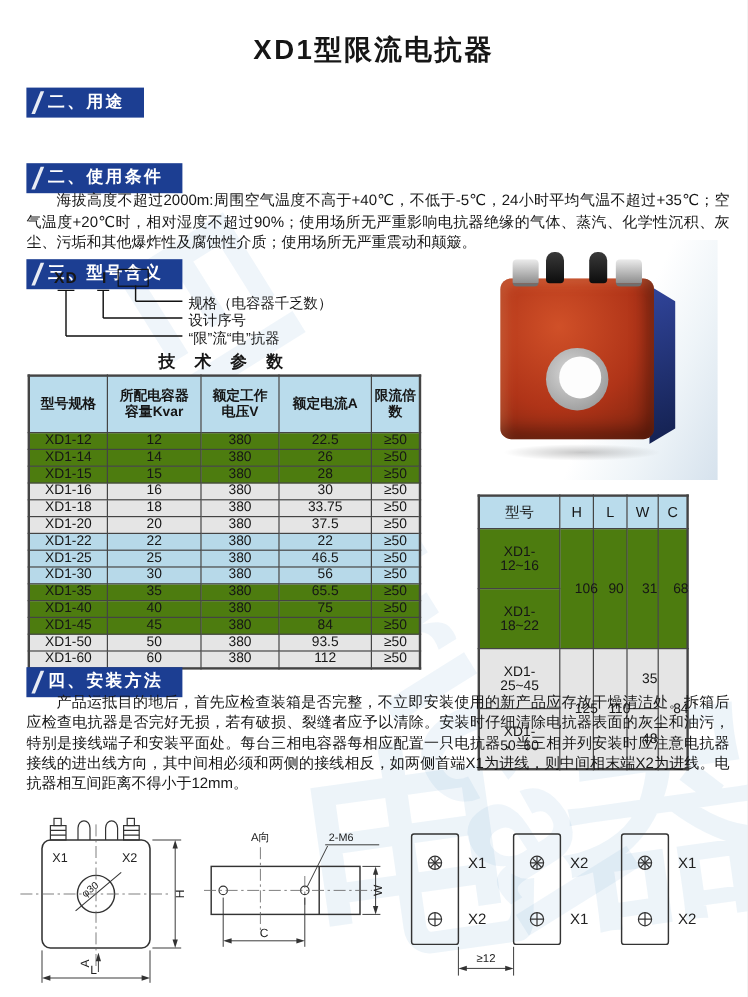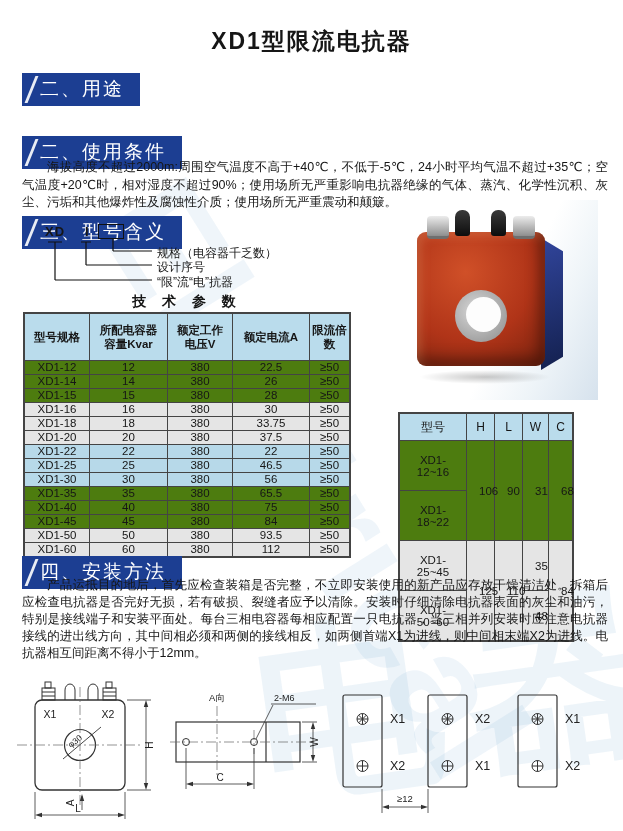--- a/index.html
+++ b/index.html
@@ -4,21 +4,21 @@
 <style>
   html,body{margin:0;padding:0;background:#e8e8e8}
   .page{position:relative;width:623px;height:831px;margin:0 auto;background:#fff;overflow:hidden;
         font-family:"Liberation Sans","DejaVu Sans",sans-serif;color:#161616}
   
   .wm{position:absolute;font-weight:bold;pointer-events:none;white-space:nowrap;z-index:0}
   .wm-en{left:210px;top:150px;font-size:150px;color:rgba(80,145,200,.09);transform:rotate(58deg);transform-origin:left top}
   .wm-cn{left:255px;top:570px;font-size:185px;color:rgba(80,145,200,.10);letter-spacing:25px;transform:rotate(-8deg)}
   
   .title{position:absolute;top:26px;left:0;width:100%;text-align:center;font-size:23px;font-weight:bold;letter-spacing:2px;margin:0;z-index:1}
-  .sh{position:absolute;left:22px;background:#1c3e92;color:#fff;font-size:19px;font-weight:normal;
+  .sh{position:absolute;left:22px;background:#1c3e92;color:#fff;font-size:14px;font-weight:bold;
       letter-spacing:2px;padding:3px 16px 4px 18px;z-index:1}
   .sh::before{content:"";position:absolute;left:8px;top:3px;bottom:3px;width:3px;background:rgba(255,255,255,.9);transform:skewX(-22deg)}
   .sh1{top:73px}.sh2{top:136px}.sh3{top:216px}.sh4{top:556px}.sh5{top:649px}
   .para{position:absolute;left:22px;width:586px;margin:0;font-size:12.5px;line-height:17.5px;
         text-align:justify;text-indent:2em;z-index:1}
   .p1{top:97px}.p2{top:159px}.p4{top:577px;line-height:17px}
   
   .md{position:absolute;left:40px;top:222px;width:330px;height:72px;z-index:1;font-size:13px}
   .md .sym{position:absolute;font-weight:bold}
   .md-xd{left:5px;top:2px;letter-spacing:1px}

